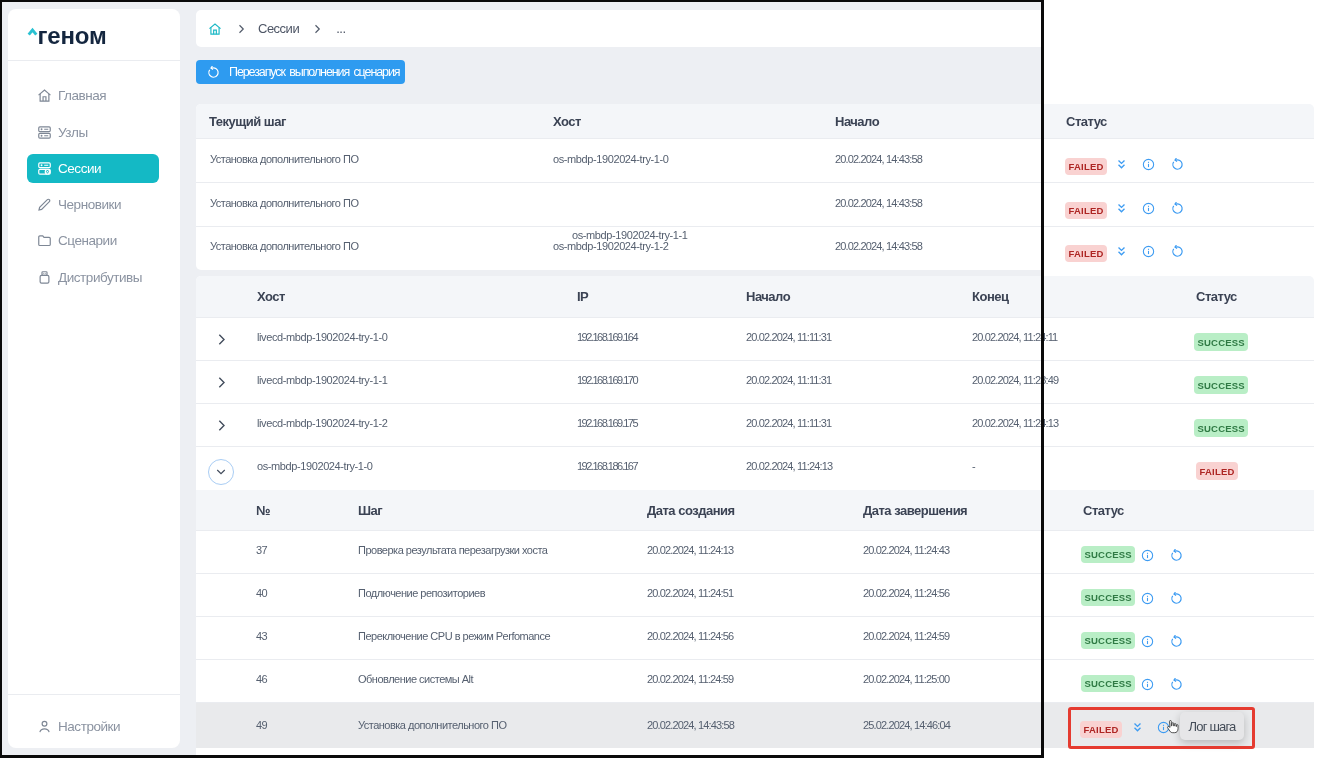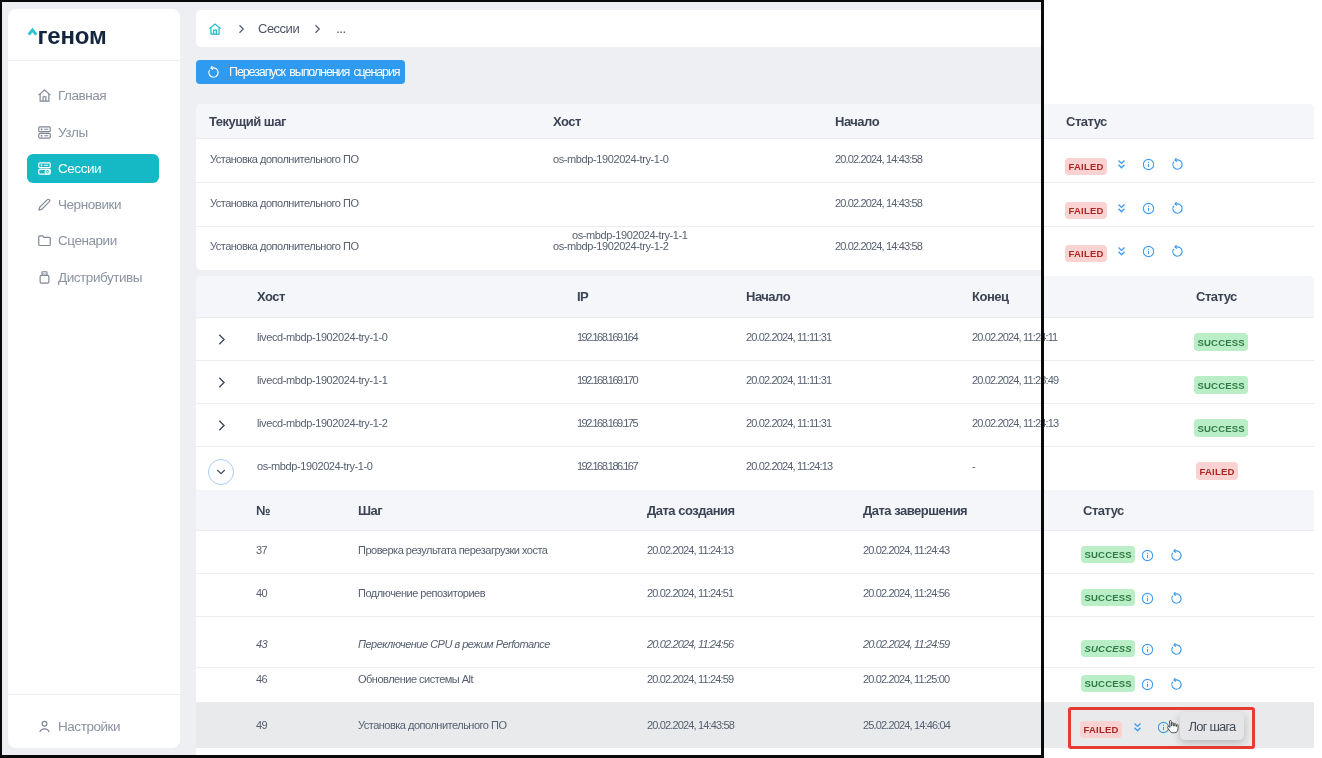--- a/index.html
+++ b/index.html
@@ -288,21 +288,21 @@
           <line x1="12" y1="10.8" x2="12" y2="16.8"></line>
           <line x1="12" y1="7" x2="12" y2="9"></line>
         </svg>
       <svg class="icn" style="left:974px; top:18px;" width="13" height="13" viewBox="0 0 24 24" fill="none" stroke="#3e9cf2" stroke-width="2.2">
           <g transform="rotate(35 12 12)">
             <path d="M3.5 12 a8.5 8.5 0 1 0 8.5 -8.5 a9.2 9.2 0 0 0 -6.4 2.6 L3.5 8"></path>
             <path d="M3.5 3.3 v4.7 h4.7"></path>
           </g>
         </svg>
     </div>
-    <div class="row" style="top:349px; height:43px;font-style:italic;">
+    <div class="row" style="top:341px; height:43px;">
       <div class="cell" style="left:60px; top:13px;">43</div>
       <div class="cell" style="left:162px; top:13px;">Переключение CPU в режим Perfomance</div>
       <div class="cell ls085" style="left:451px; top:13px;">20.02.2024, 11:24:56</div>
       <div class="cell ls085" style="left:667px; top:13px;">20.02.2024, 11:24:59</div>
       <div class="badge b-succ" style="left:885px; top:15px;">SUCCESS</div>
       <svg class="icn" style="left:945px; top:18px;" width="13" height="13" viewBox="0 0 24 24" fill="none" stroke="#3e9cf2" stroke-width="2">
           <circle cx="12" cy="12" r="9.5"></circle>
           <line x1="12" y1="10.8" x2="12" y2="16.8"></line>
           <line x1="12" y1="7" x2="12" y2="9"></line>
         </svg>

